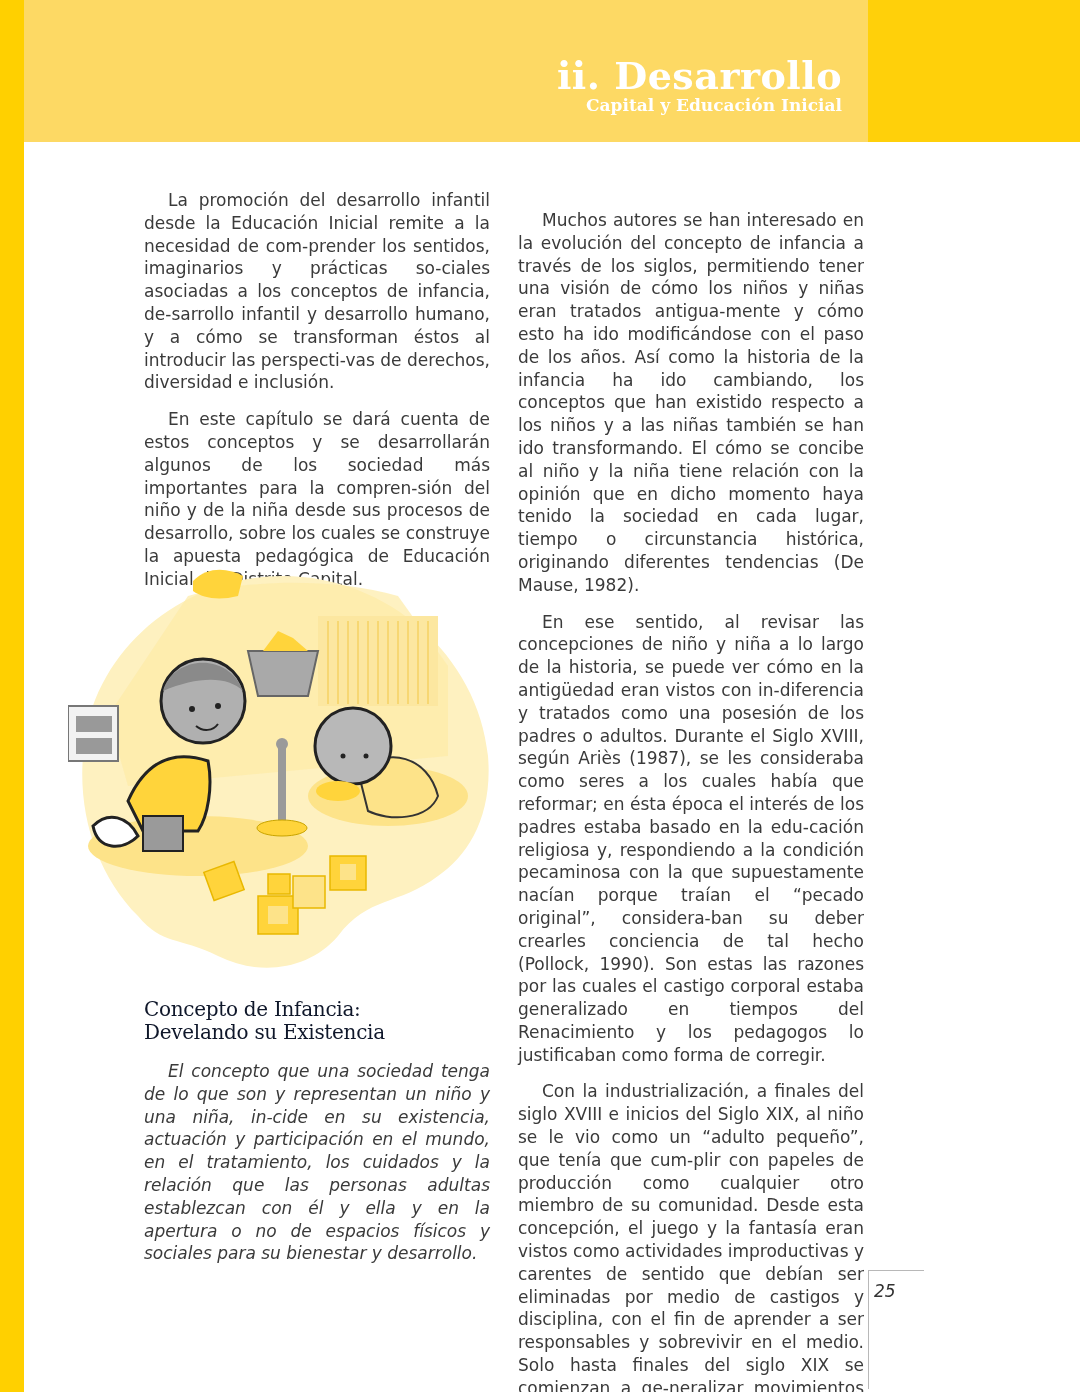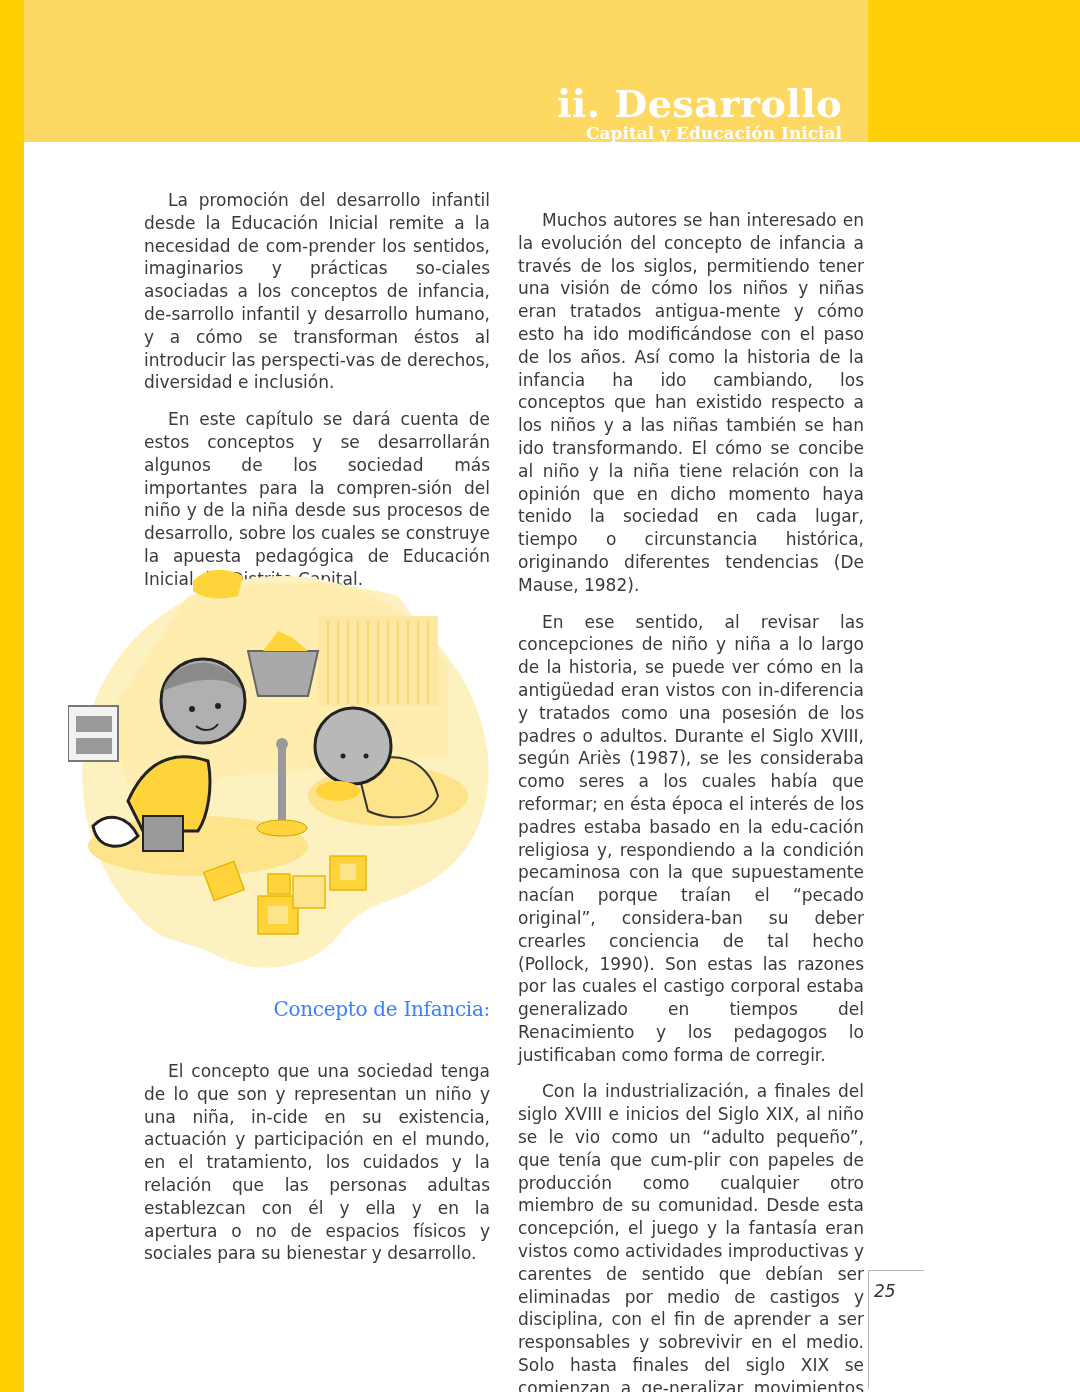--- a/index.html
+++ b/index.html
@@ -7,38 +7,38 @@
     width: 1080px; height: 1392px; position: relative; overflow: hidden;
     background: #ffffff;
     font-family: "DejaVu Sans", "Liberation Sans", sans-serif;
     color: #3a3a3a;
   }
   .side-strip { position: absolute; left: 0; top: 0; width: 24px; height: 1392px; background: #FFD000; }
   .header-band { position: absolute; left: 24px; top: 0; width: 844px; height: 142px; background: #FDD964; }
   .header-accent { position: absolute; left: 868px; top: 0; width: 212px; height: 142px; background: #FFD00A; }
   .chapter-title {
     position: absolute; right: 238px; top: 56px; text-align: right; color: #ffffff;
-    font-family: "DejaVu Serif", "Liberation Serif", serif; font-weight: bold; margin-top: 28px;
+    font-family: "DejaVu Serif", "Liberation Serif", serif; font-weight: bold;
   }
   .chapter-title .main { font-size: 38px; line-height: 40px; letter-spacing: 0.5px; }
   .chapter-title .sub { font-size: 17px; line-height: 20px; margin-top: -1px; }
 
   .col { position: absolute; font-size: 17px; line-height: 22.8px; text-align: justify; }
   .col-left { left: 144px; top: 189px; width: 346px; }
   .col-right { left: 518px; top: 189px; width: 346px; margin-top: 20px; }
   .col p { margin: 0 0 14px 0; text-indent: 24px; hyphens: manual; }
 
   .illustration { position: absolute; left: 68px; top: 556px; width: 430px; height: 420px; }
 
   .section-heading {
     position: absolute; left: 144px; top: 998px; width: 346px;
     font-family: "DejaVu Serif", "Liberation Serif", serif;
-    color: #3b82f6; font-size: 20px; line-height: 23px; letter-spacing: -0.3px; text-align: right;
+    color: #0f172a; font-size: 20px; line-height: 23px; letter-spacing: -0.3px;
   }
-  .col-left2 { left: 144px; top: 1060px; width: 346px; }
+  .col-left2 { left: 144px; top: 1060px; width: 346px; font-style: italic; }
 
   .page-number-box {
     position: absolute; left: 868px; top: 1270px; width: 55px; height: 118px;
     border-left: 1px solid #b8b8b8; border-top: 1px solid #b8b8b8; text-align: center;
   }
   .page-number {
     position: absolute; left: 5px; top: 10px; font-style: italic; font-size: 17px; color: #333;
   }
 </style>
 </head>
@@ -121,20 +121,21 @@
     </g>
     <g fill="#FDE389">
       <rect x="200" y="350" width="20" height="18"></rect>
       <rect x="272" y="308" width="16" height="16"></rect>
     </g>
   </svg>
 </div>
 
 <div class="section-heading">
   <div>Concepto de Infancia:</div>
+  <div>Develando su Existencia</div>
 </div>
 
 <div class="col col-left2">
   <p>El concepto que una sociedad tenga de lo que son y representan un niño y una niña, in-cide en su existencia, actuación y participación en el mundo, en el tratamiento, los cuidados y la relación que las personas adultas establezcan con él y ella y en la apertura o no de espacios físicos y sociales para su bienestar y desarrollo.</p>
 </div>
 
 <div class="col col-right">
   <p>Muchos autores se han interesado en la evolución del concepto de infancia a través de los siglos, permitiendo tener una visión de cómo los niños y niñas eran tratados antigua-mente y cómo esto ha ido modificándose con el paso de los años. Así como la historia de la infancia ha ido cambiando, los conceptos que han existido respecto a los niños y a las niñas también se han ido transformando. El cómo se concibe al niño y la niña tiene relación con la opinión que en dicho momento haya tenido la sociedad en cada lugar, tiempo o circunstancia histórica, originando diferentes tendencias (De Mause, 1982).</p>
   <p>En ese sentido, al revisar las concepciones de niño y niña a lo largo de la historia, se puede ver cómo en la antigüedad eran vistos con in-diferencia y tratados como una posesión de los padres o adultos. Durante el Siglo XVIII, según Ariès (1987), se les consideraba como seres a los cuales había que reformar; en ésta época el interés de los padres estaba basado en la edu-cación religiosa y, respondiendo a la condición pecaminosa con la que supuestamente nacían porque traían el “pecado original”, considera-ban su deber crearles conciencia de tal hecho (Pollock, 1990). Son estas las razones por las cuales el castigo corporal estaba generalizado en tiempos del Renacimiento y los pedagogos lo justificaban como forma de corregir.</p>
   <p>Con la industrialización, a finales del siglo XVIII e inicios del Siglo XIX, al niño se le vio como un “adulto pequeño”, que tenía que cum-plir con papeles de producción como cualquier otro miembro de su comunidad. Desde esta concepción, el juego y la fantasía eran vistos como actividades improductivas y carentes de sentido que debían ser eliminadas por medio de castigos y disciplina, con el fin de aprender a ser responsables y sobrevivir en el medio. Solo hasta finales del siglo XIX se comienzan a ge-neralizar movimientos a favor de la regulación del trabajo infantil y muchos años después, de su erradicación.</p>

